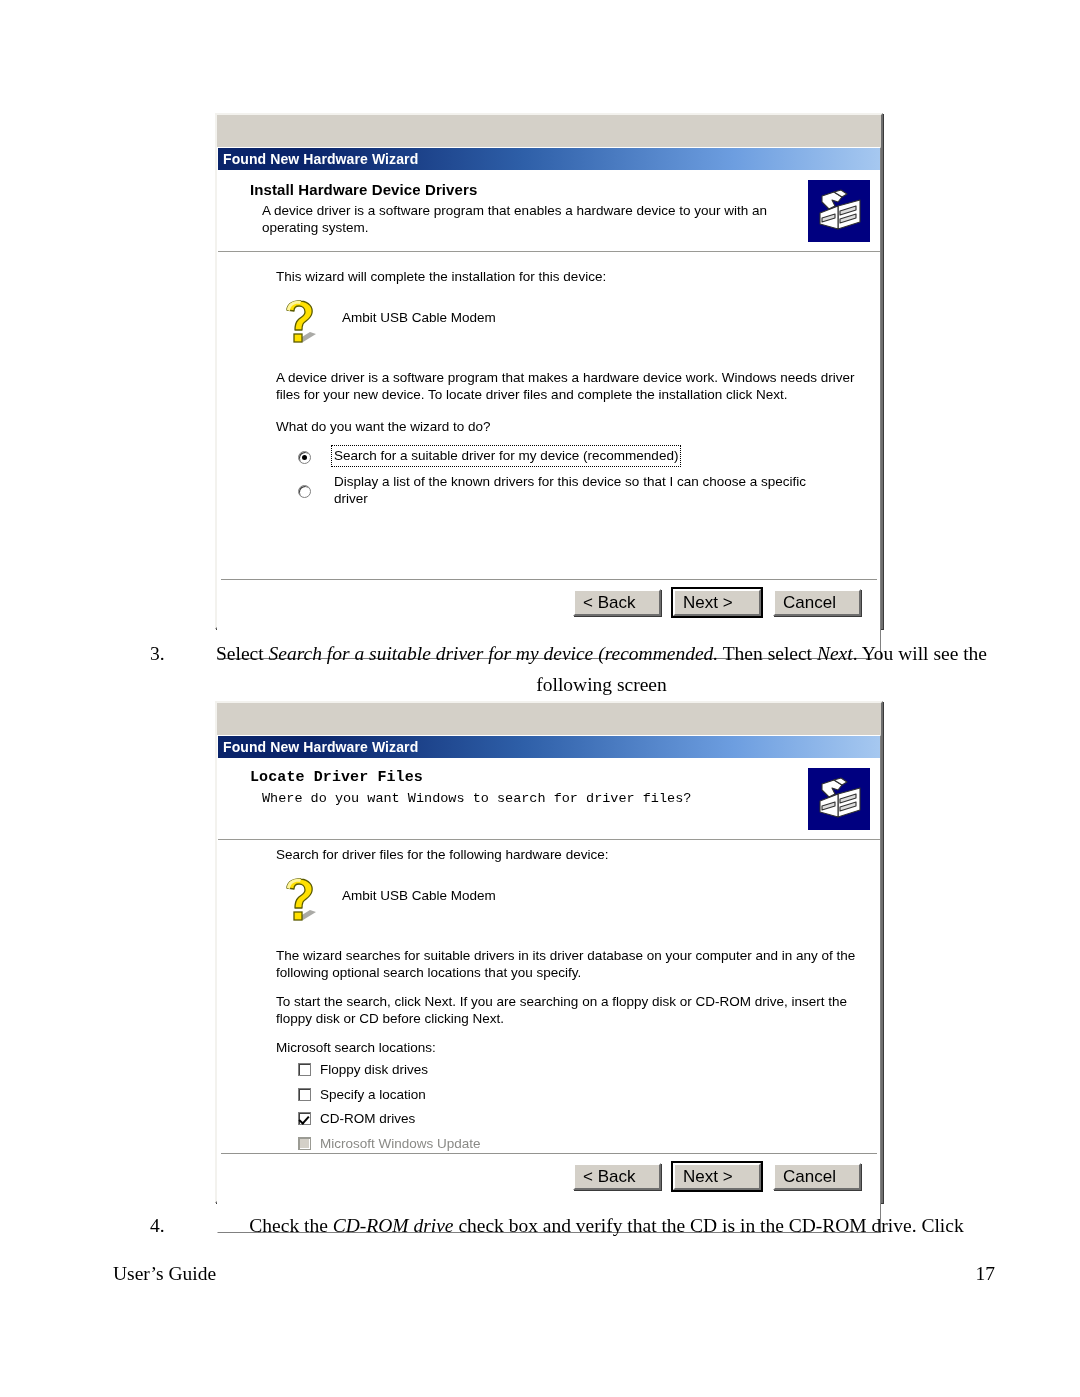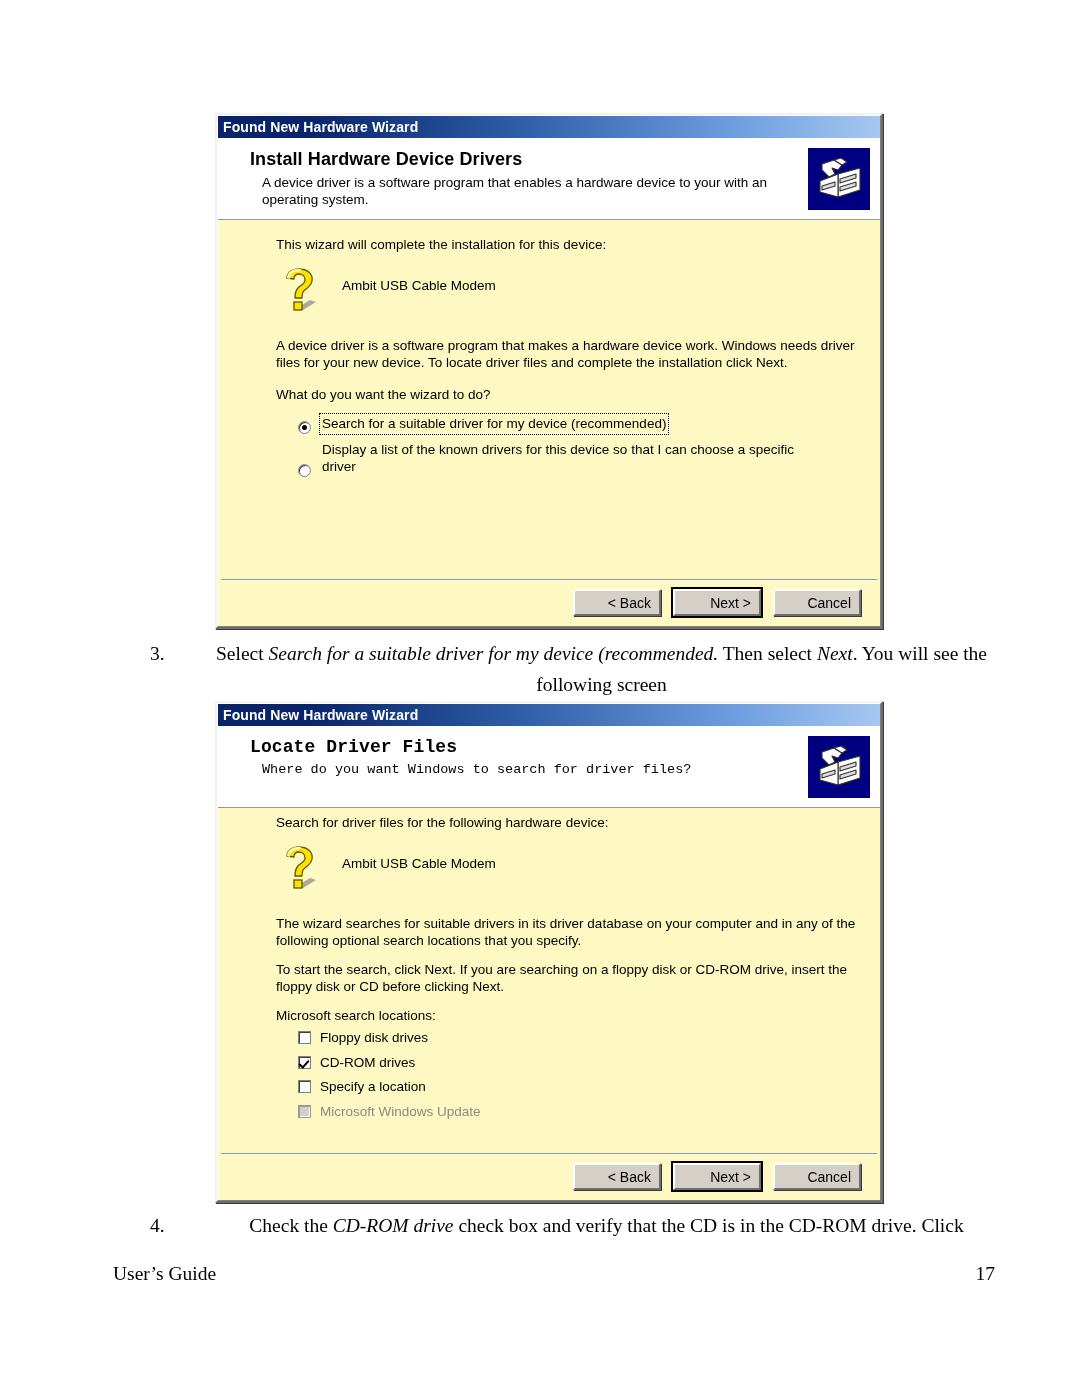--- a/index.html
+++ b/index.html
@@ -38,21 +38,22 @@
     box-shadow: 1px 1px 0 0 #3a3a3a;
     font-family: "Liberation Sans", sans-serif;
     box-sizing: border-box;
   }
   .dlg-inner {
     border: 1px solid #808080;
     border-top-color: #ffffff;
     border-left-color: #ffffff;
     height: 100%;
     box-sizing: border-box;
-    background: #fef9c3;
+    background: #ffffff;
+    margin-top: 32px;
   }
 
   .titlebar {
     height: 22px;
     background: linear-gradient(to right, #0a246a 0%, #0a246a 14%, #2e5fa8 46%, #6d9ee0 78%, #a6c8f0 100%);
     display: flex;
     align-items: center;
     padding-left: 5px;
     box-sizing: border-box;
   }
@@ -71,21 +72,21 @@
     border-bottom: 1px solid #9a9a95;
     padding: 9px 6px 9px 32px;
     display: flex;
     justify-content: space-between;
     align-items: flex-start;
     box-sizing: border-box;
     min-height: 78px;
   }
   .dlg-header-texts { padding-top: 2px; max-width: 540px; }
   .dlg-header-title {
-    font-size: 18px;
+    font-size: 15px;
     font-weight: bold;
     color: #000;
     margin-bottom: 4px;
     letter-spacing: 0.1px;
   }
   .dlg-header-sub {
     font-size: 13.5px;
     line-height: 17px;
     color: #000;
     padding-left: 12px;
@@ -122,23 +123,24 @@
   .qmark { width: 52px; height: 52px; flex: 0 0 auto; }
   .device-name {
     font-size: 13.5px;
     padding-left: 14px;
     padding-top: 12px;
   }
 
   
   .radio-row {
     display: flex;
-    align-items: flex-end;
+    align-items: center;
     margin: 0 0 6px 0;
     padding-left: 22px;
+    gap: 12px;
   }
   .radio-mark {
     width: 13px; height: 13px;
     border-radius: 50%;
     background: #ffffff;
     border: 1px solid #808080;
     box-shadow: inset 1px 1px 0 #404040, inset -1px -1px 0 #ffffff;
     flex: 0 0 auto;
     margin-top: 3px;
     position: relative;
@@ -213,25 +215,25 @@
   }
   .btn {
     min-width: 88px;
     height: 27px;
     background: #d4d0c8;
     border-top: 2px solid #ffffff;
     border-left: 2px solid #ffffff;
     border-right: 2px solid #6e6e6e;
     border-bottom: 2px solid #6e6e6e;
     font-family: "Liberation Sans", sans-serif;
-    font-size: 14px;
+    font-size: 17px;
     color: #000;
     display: flex;
     align-items: center;
-    justify-content: flex-end;
+    justify-content: flex-start;
     box-sizing: border-box;
     box-shadow: 1px 1px 0 0 #3a3a3a;
     cursor: default;
     padding: 0 8px;
   }
   .btn.default {
     box-shadow: 0 0 0 2px #000000, 1px 1px 0 0 #3a3a3a;
     margin: 0 3px;
   }
 
@@ -406,27 +408,27 @@
         <p class="tight">To start the search, click Next. If you are searching on a floppy disk or CD-ROM drive, insert the floppy disk or CD before clicking Next.</p>
 
         <div class="cb-heading">Microsoft search locations:</div>
 
         <div class="cb-row">
           <span class="cb-mark"></span>
           <span class="cb-label">Floppy disk drives</span>
         </div>
 
         <div class="cb-row">
+          <span class="cb-mark"></span>
+          <span class="cb-label">Specify a location</span>
+        </div>
+
+        <div class="cb-row">
           <span class="cb-mark checked"></span>
           <span class="cb-label">CD-ROM drives</span>
-        </div>
-
-        <div class="cb-row">
-          <span class="cb-mark"></span>
-          <span class="cb-label">Specify a location</span>
         </div>
 
         <div class="cb-row">
           <span class="cb-mark disabled"></span>
           <span class="cb-label disabled">Microsoft Windows Update</span>
         </div>
       </div>
 
       <div style="position:absolute; left:2px; right:2px; bottom:46px;">
         <div class="dlg-sep"></div>

